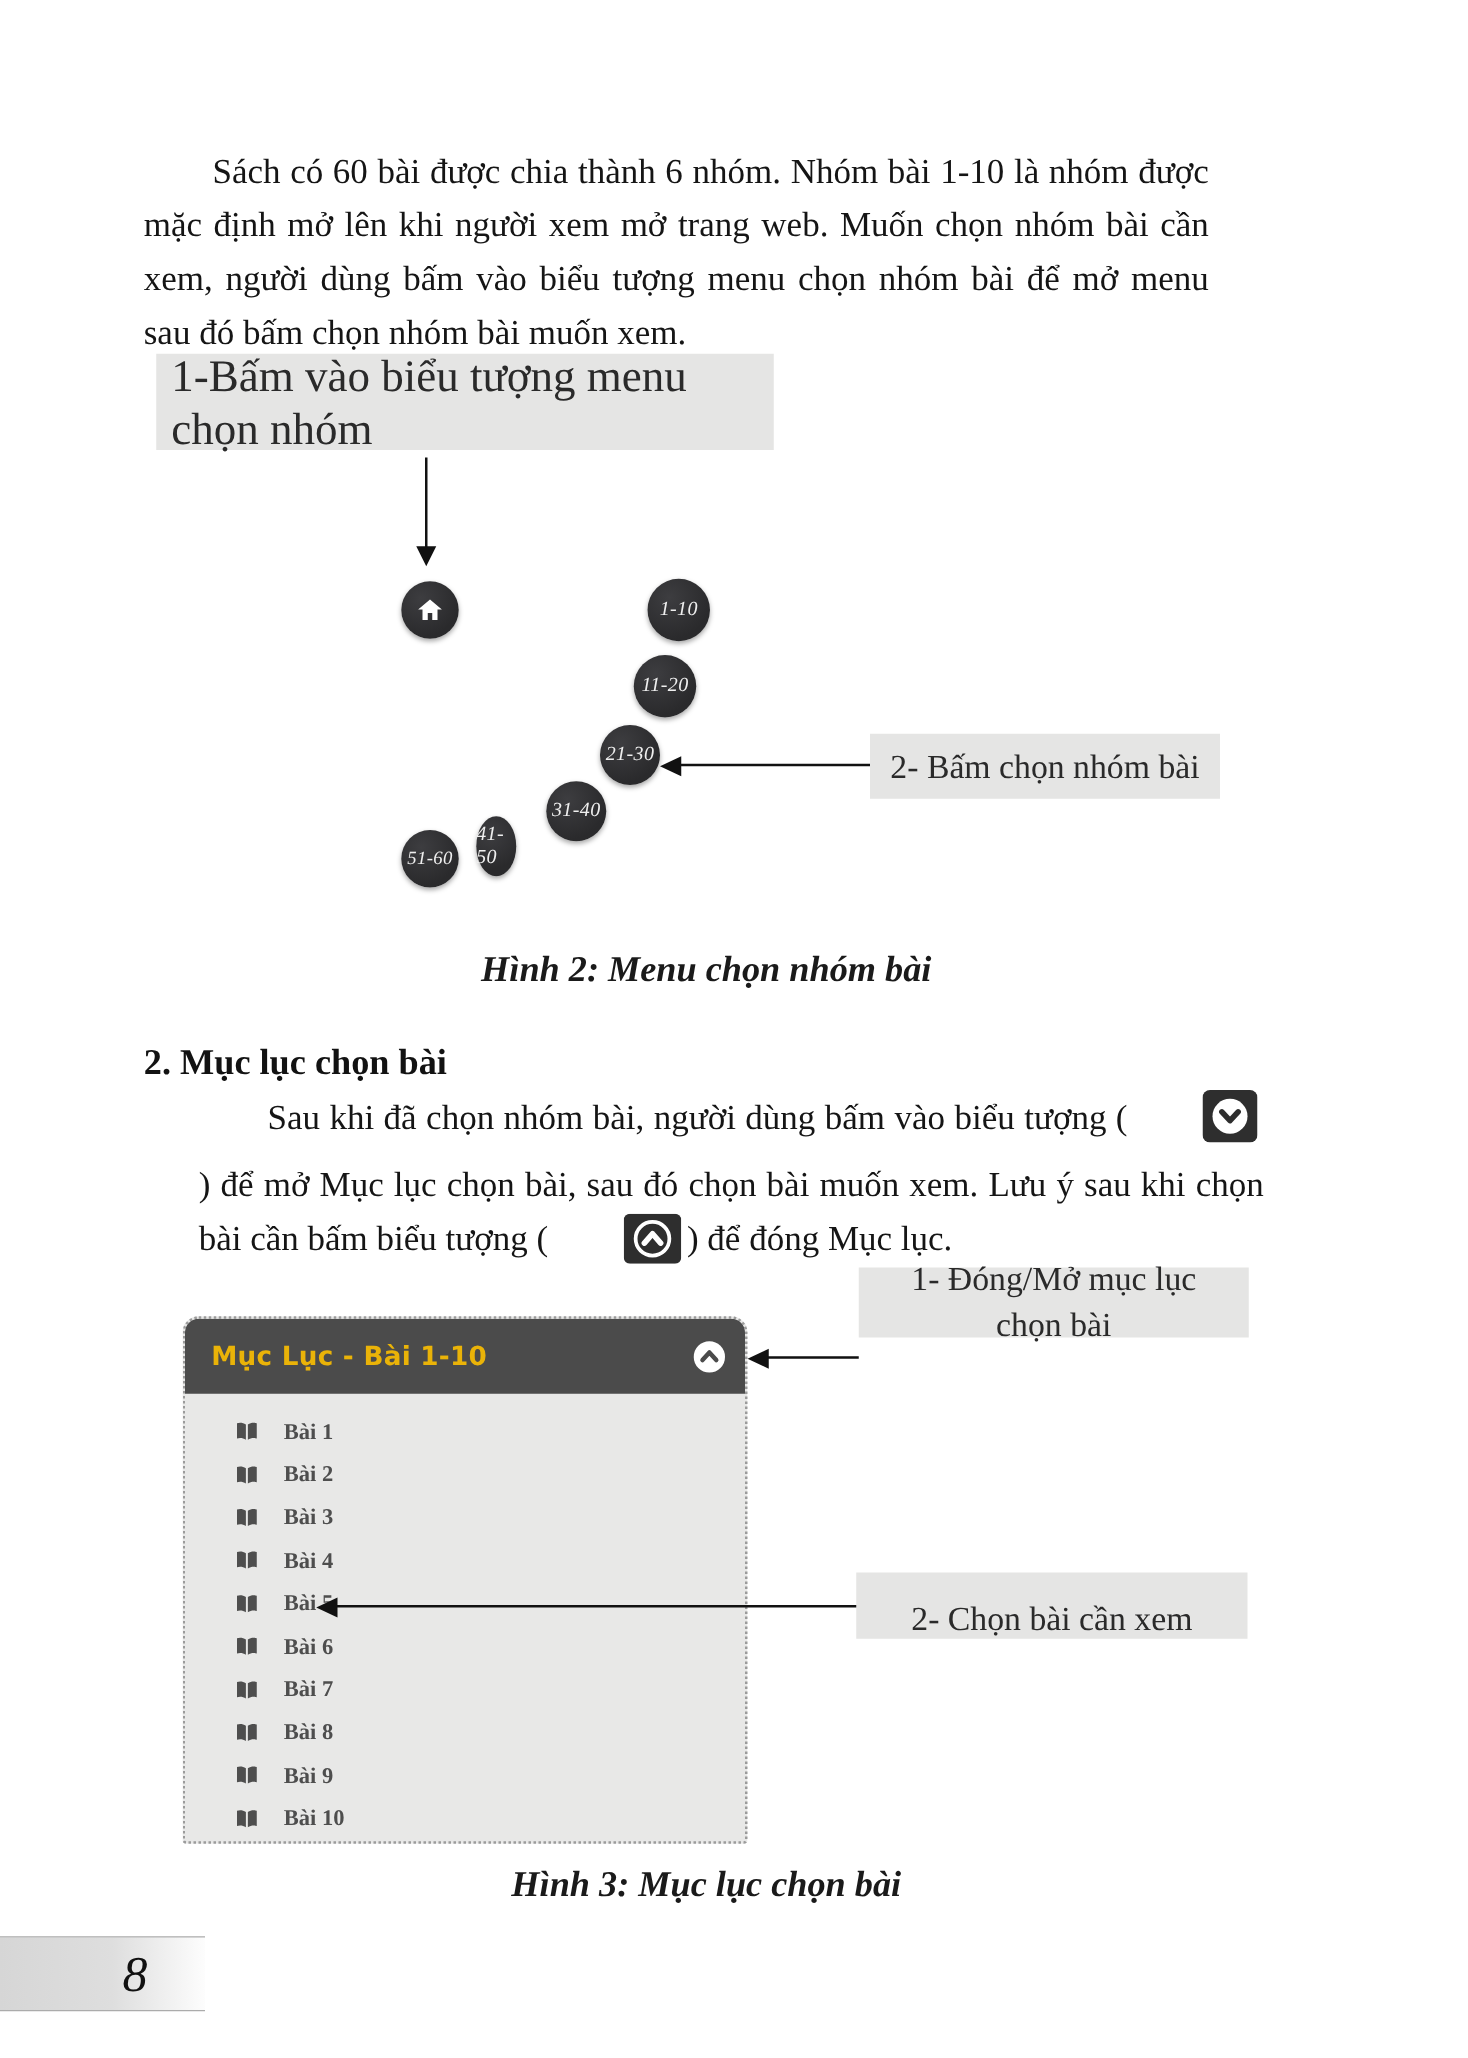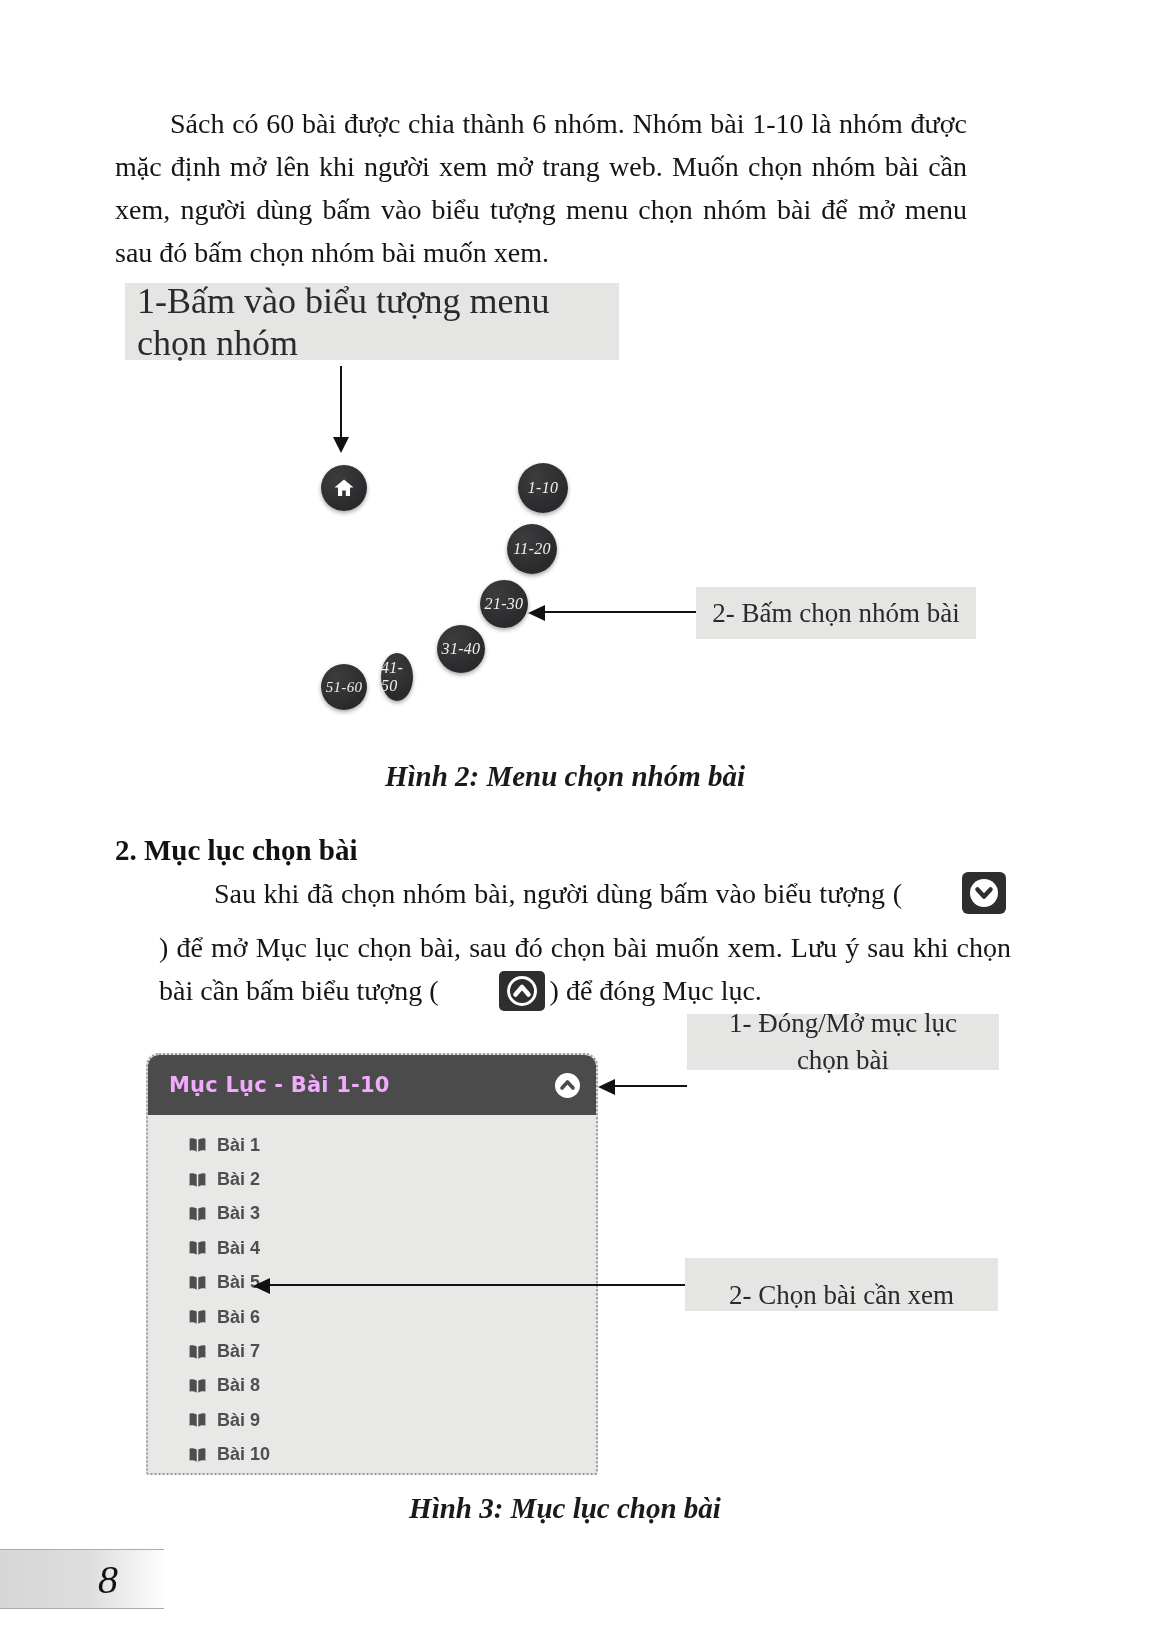--- a/index.html
+++ b/index.html
@@ -7,21 +7,21 @@
     position:relative; width:1174px; height:1646px; background:#ffffff;
     font-family:"Liberation Serif", serif; color:#121212; overflow:hidden;
   }
 
   
   .para {
     position:absolute; left:115px; width:852px;
     font-size:28px; line-height:43px; text-align:justify; text-indent:55px;
     color:#151515;
   }
-  #intro-para { top:102px; }
+  #intro-para { top:116px; }
   #section-para { top:872px;margin-left:44px; }
 
   #section-heading {
     position:absolute; left:115px; top:834px;
     font-size:29px; font-weight:bold; color:#121212;
   }
 
   .caption {
     position:absolute; left:0; width:1130px; text-align:center;
     font-size:29px; font-weight:bold; font-style:italic; color:#1a1a1a;
@@ -80,27 +80,27 @@
   #toc-panel {
     position:absolute; left:146px; top:1053px; width:452px; height:422px;
     border:2px dotted #9b9b9b; border-radius:13px 13px 3px 3px;
     background:#e8e8e7; box-sizing:border-box; overflow:hidden;
   }
   #toc-header {
     height:60px; background:#4b4b4b; border-radius:10px 10px 0 0;
     display:flex; align-items:center; padding:0 15px 0 21px;
   }
   #toc-title {
-    flex:1; color:#f0abfc; font-family:"DejaVu Sans", sans-serif;
+    flex:1; color:#eab308; font-family:"DejaVu Sans", sans-serif;
     font-weight:bold; font-size:21px; letter-spacing:0.2px;
   }
   #toc-list { padding:13px 0 0 40px; display:flex; flex-direction:column; }
   .toc-item {
-    height:34.4px; display:flex; align-items:center; gap:10px;
-    font-family:Liberation Sans, sans-serif; font-size:18px; font-weight:bold;
+    height:34.4px; display:flex; align-items:center; gap:20px;
+    font-family:Liberation Serif, serif; font-size:18px; font-weight:bold;
     color:#4e4e4e;
   }
   .book-ic { width:19px; height:16px; flex:0 0 auto; }
 
   
   #page-num-box {
     position:absolute; left:0; top:1549px; width:164px; height:60px;
     background:linear-gradient(to right, #d6d6d6 0%, #dedede 55%, #fdfdfd 100%);
     border-top:1px solid #ababab; border-bottom:1px solid #ababab;
     display:flex; align-items:center; justify-content:flex-end;

